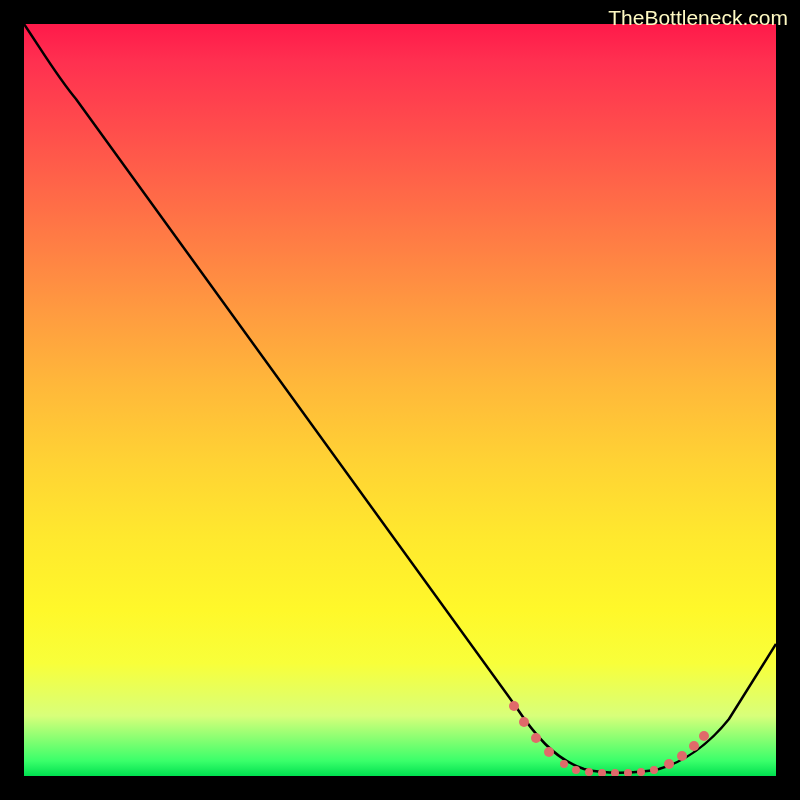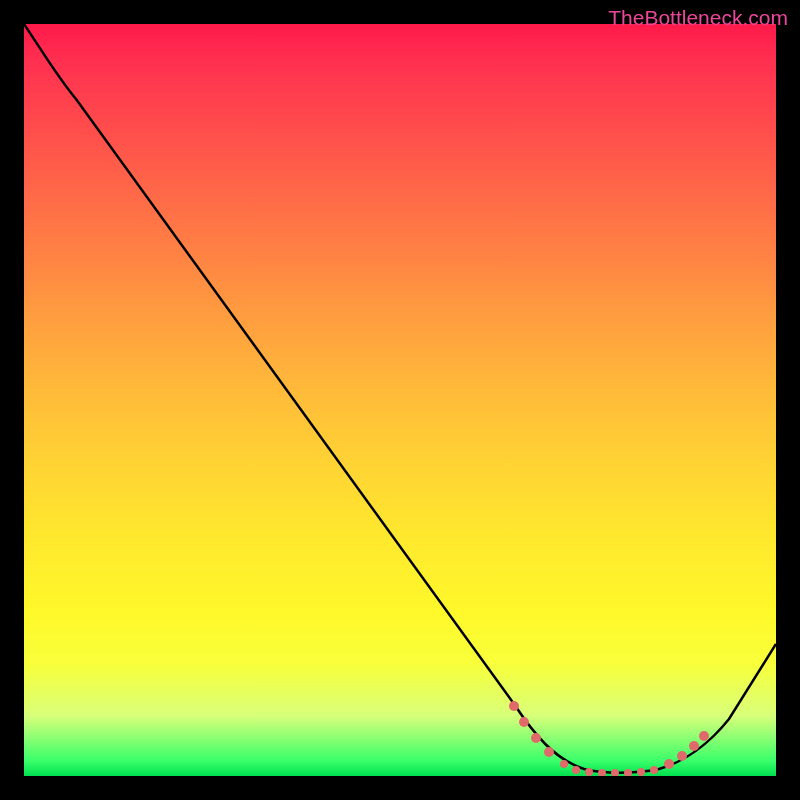--- a/index.html
+++ b/index.html
@@ -13,21 +13,21 @@
   .container {
     width: 800px;
     height: 800px;
     position: relative;
     background: #000;
   }
   .watermark {
     position: absolute;
     top: 6px;
     right: 12px;
-    color: #ec4899;
+    color: #fef9c3;
     font-size: 21px;
     font-weight: 500;
     z-index: 10;
     text-align: center;
   }
   .plot-area {
     position: absolute;
     left: 24px;
     top: 24px;
     width: 752px;

